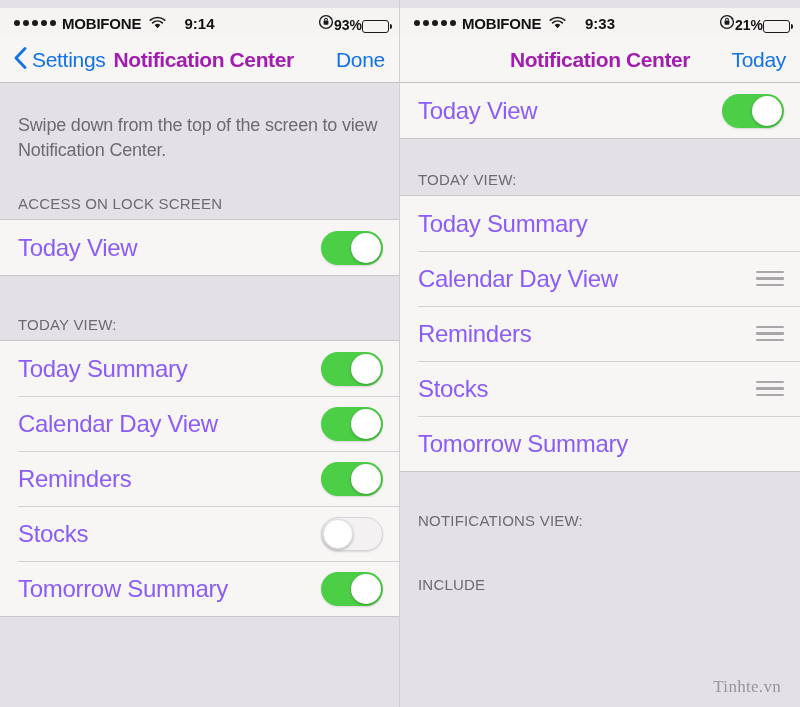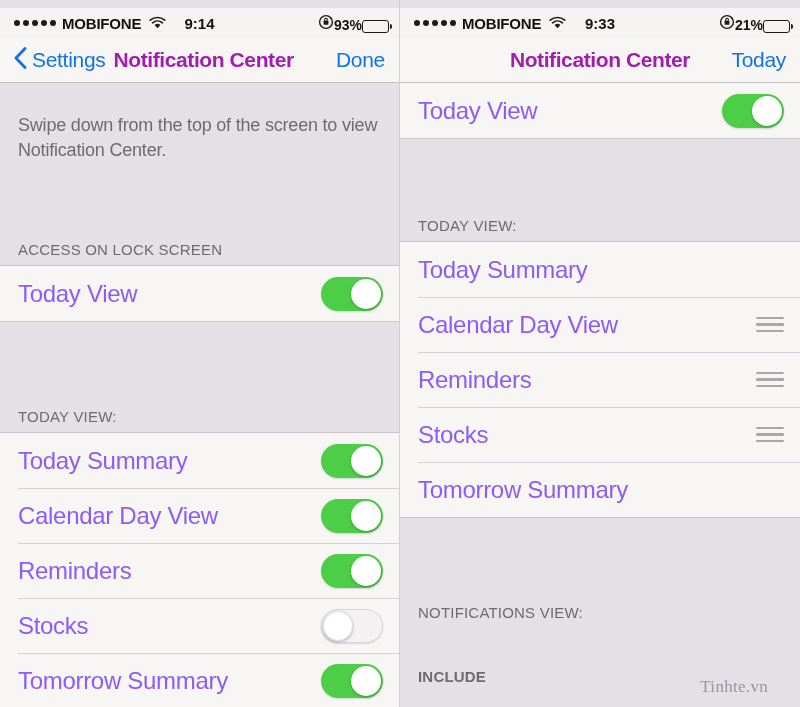--- a/index.html
+++ b/index.html
@@ -74,21 +74,21 @@
 
   
   .scroll { height:632px; background:#e3e1e6; position:relative; }
   .blurb {
     padding:30px 18px 0 18px;
     font-size:18px; line-height:25px; color:#6d6b70;
     letter-spacing:-0.2px;
   }
   .section-hdr {
     font-size:15px; color:#6d6b70; letter-spacing:0.2px;
-    padding:32px 18px 7px 18px; background:#e3e1e6;margin-top:46px;
+    padding:32px 18px 7px 18px; background:#e3e1e6;
   }
   .section-hdr.tight { padding-top:40px; }
   .group { background:#f7f6f5; border-top:1px solid #c8c6cb; border-bottom:1px solid #c8c6cb; }
   .row {
     height:55px; display:flex; align-items:center;
     padding:0 16px 0 18px; background:#f7f6f5;
     position:relative;
   }
   .row + .row::before {
     content:""; position:absolute; left:18px; right:0; top:0;
@@ -114,28 +114,27 @@
   .toggle.off .knob { left:1px; top:1px; border:1px solid #e4e2e5; }
 
   
   .handle { width:28px; cursor:grab; display:flex; flex-direction:column; gap:4px; }
   .handle span { display:block; height:2.5px; background:#aaa7ab; border-radius:1px; }
 
   
   .check { color:#1272e8; font-size:26px; line-height:1; font-weight:bold; }
 
   .watermark {
-    position:absolute; right:32px; bottom:18px;
+    position:absolute; right:19px; bottom:18px;
     font-family:"Liberation Serif", serif;
     font-size:17px; color:#9b949d; letter-spacing:0.3px;
   }
   .include-hdr {
     font-size:15px; color:#6d6b70; letter-spacing:0.2px;
     padding:40px 18px 0 18px;
-    font-weight:bold;
   }
 </style>
 </head>
 <body>
 
 <div class="screens">
 
   <div class="phone left">
 
     <div class="statusbar">

